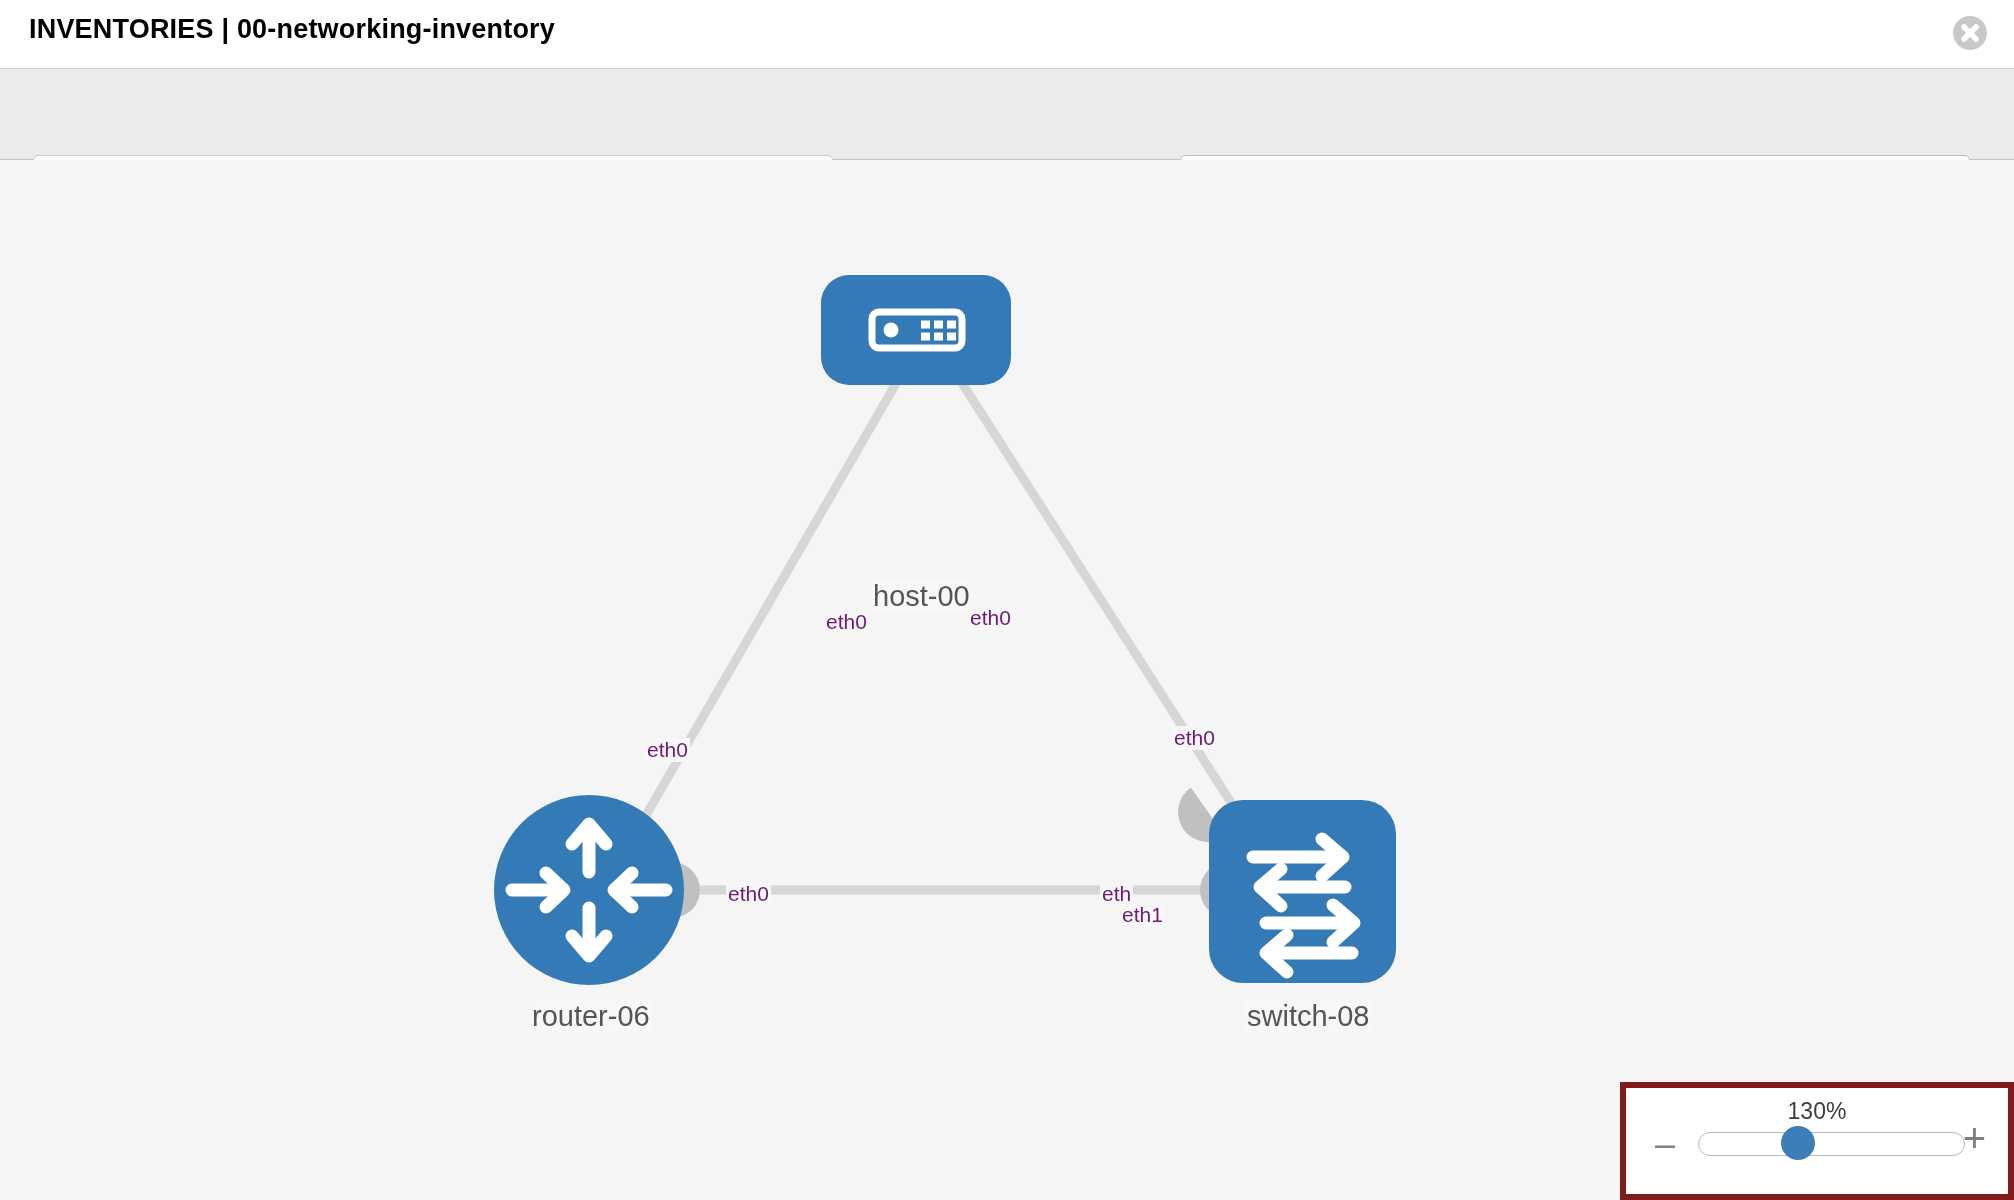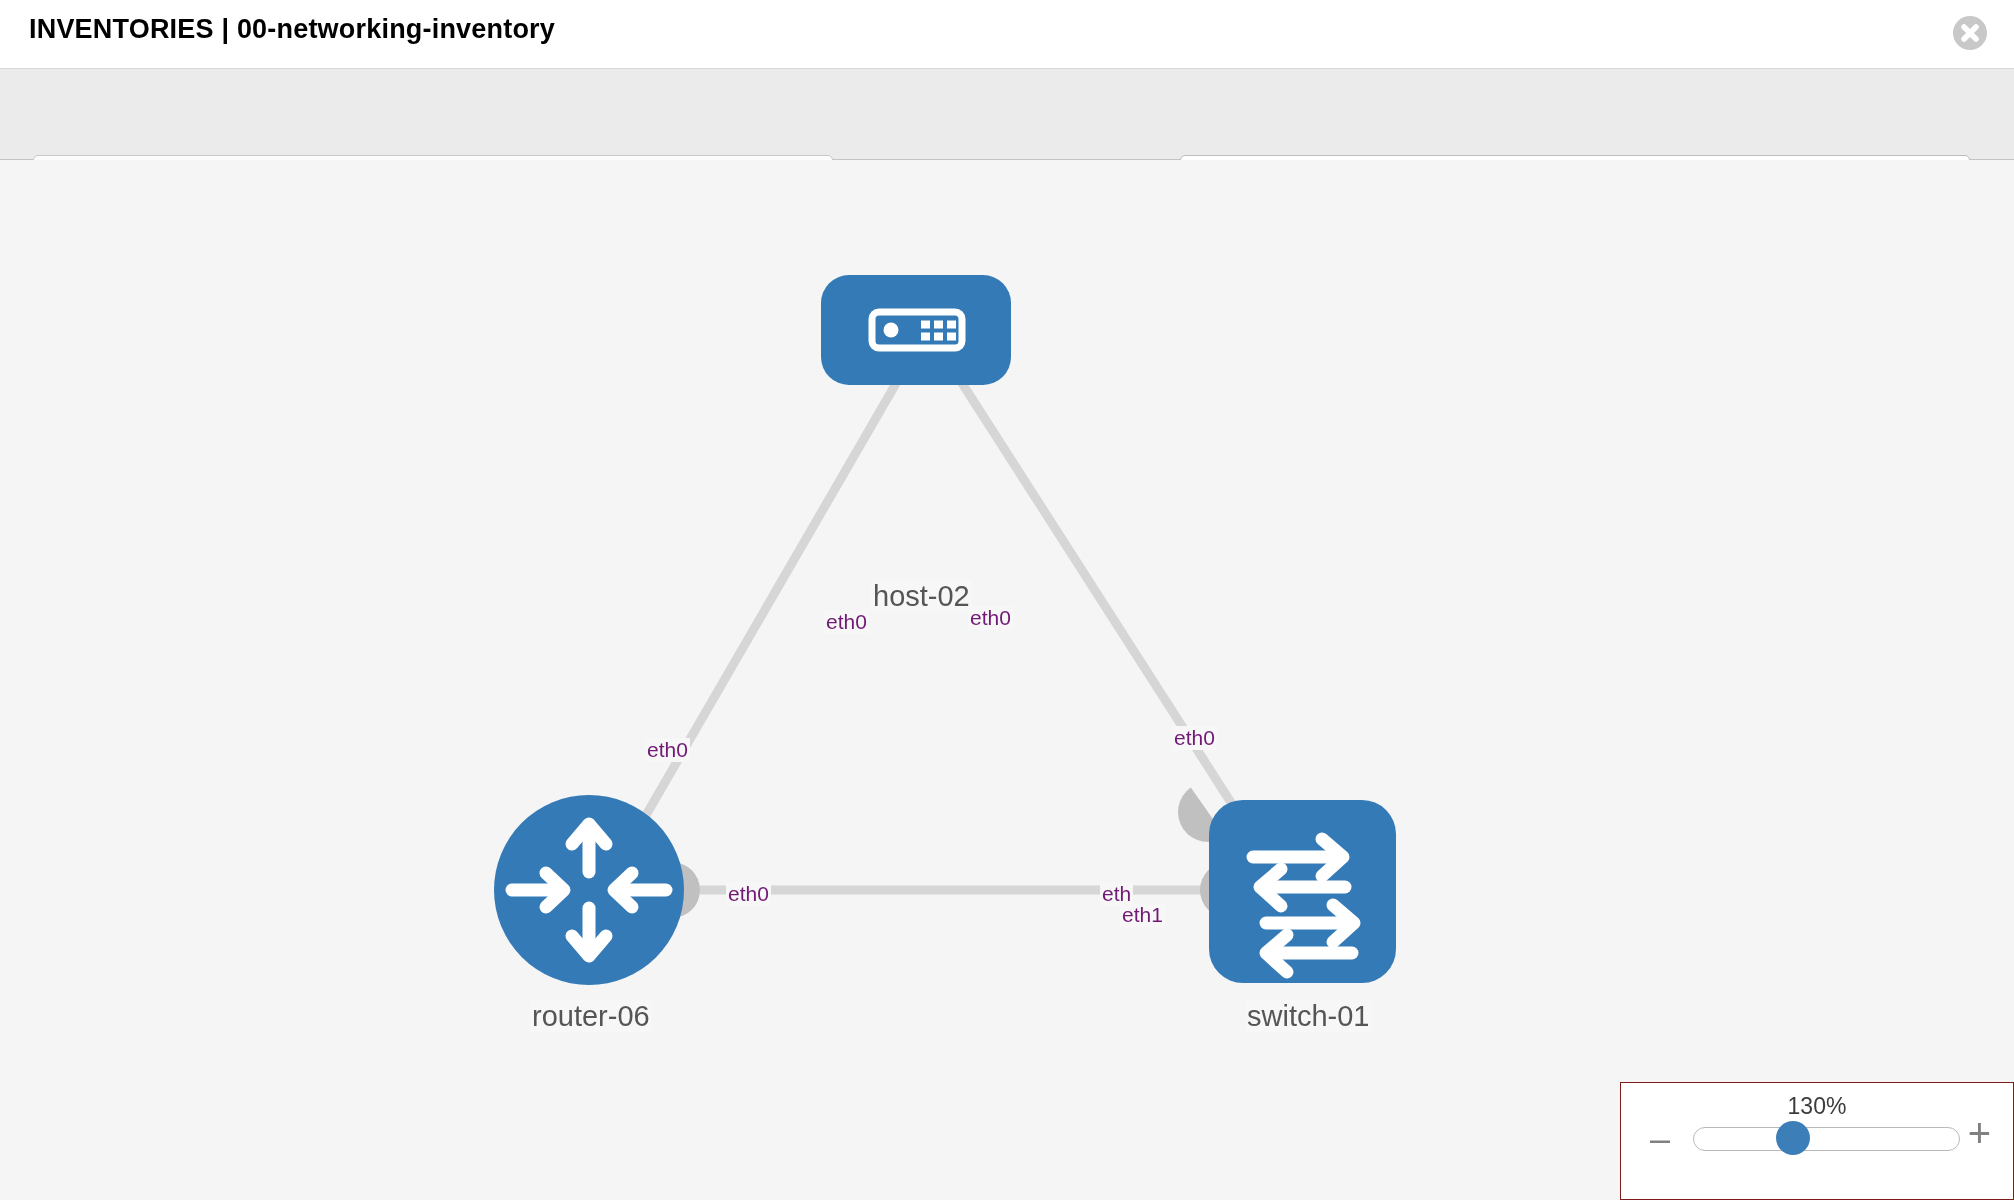--- a/index.html
+++ b/index.html
@@ -167,21 +167,21 @@
   }
 
   
   .zoom-panel {
     position: absolute;
     left: 1620px;
     top: 1082px;
     width: 394px;
     height: 118px;
     background: #ffffff;
-    border: 1px solid #7f1d1d;
+    border: 6px solid #7f1d1d;
     box-sizing: border-box;
     padding-left: 16px;
   }
   .zoom-value {
     position: absolute;
     top: 10px;
     left: 0;
     width: 100%;
     text-align: center;
     font-size: 23px;
@@ -334,23 +334,23 @@
 
           <path d="M1266 763 L1352 763"></path>
           <path d="M1333 745 L1354 763 L1333 782"></path>
 
           <path d="M1352 793 L1268 793"></path>
           <path d="M1287 775 L1266 793 L1287 812"></path>
         </g>
       </g>
     </svg>
 
-    <span class="node-label" style="left:871px; top:420px;">host-02</span>
+    <span class="node-label" style="left:871px; top:420px;">host-00</span>
     <span class="node-label" style="left:530px; top:840px;">router-06</span>
-    <span class="node-label" style="left:1245px; top:840px;">switch-01</span>
+    <span class="node-label" style="left:1245px; top:840px;">switch-08</span>
 
     <span class="iface-label" style="left:824px; top:450px;">eth0</span>
     <span class="iface-label" style="left:968px; top:446px;">eth0</span>
     <span class="iface-label" style="left:645px; top:578px;">eth0</span>
     <span class="iface-label" style="left:1172px; top:566px;">eth0</span>
     <span class="iface-label" style="left:726px; top:722px;">eth0</span>
     <span class="iface-label" style="left:1100px; top:722px;">eth</span>
     <span class="iface-label" style="left:1120px; top:722px;margin-top:21px;">eth1</span>
 
     <div class="zoom-panel" style="left:1620px; top:922px;">

